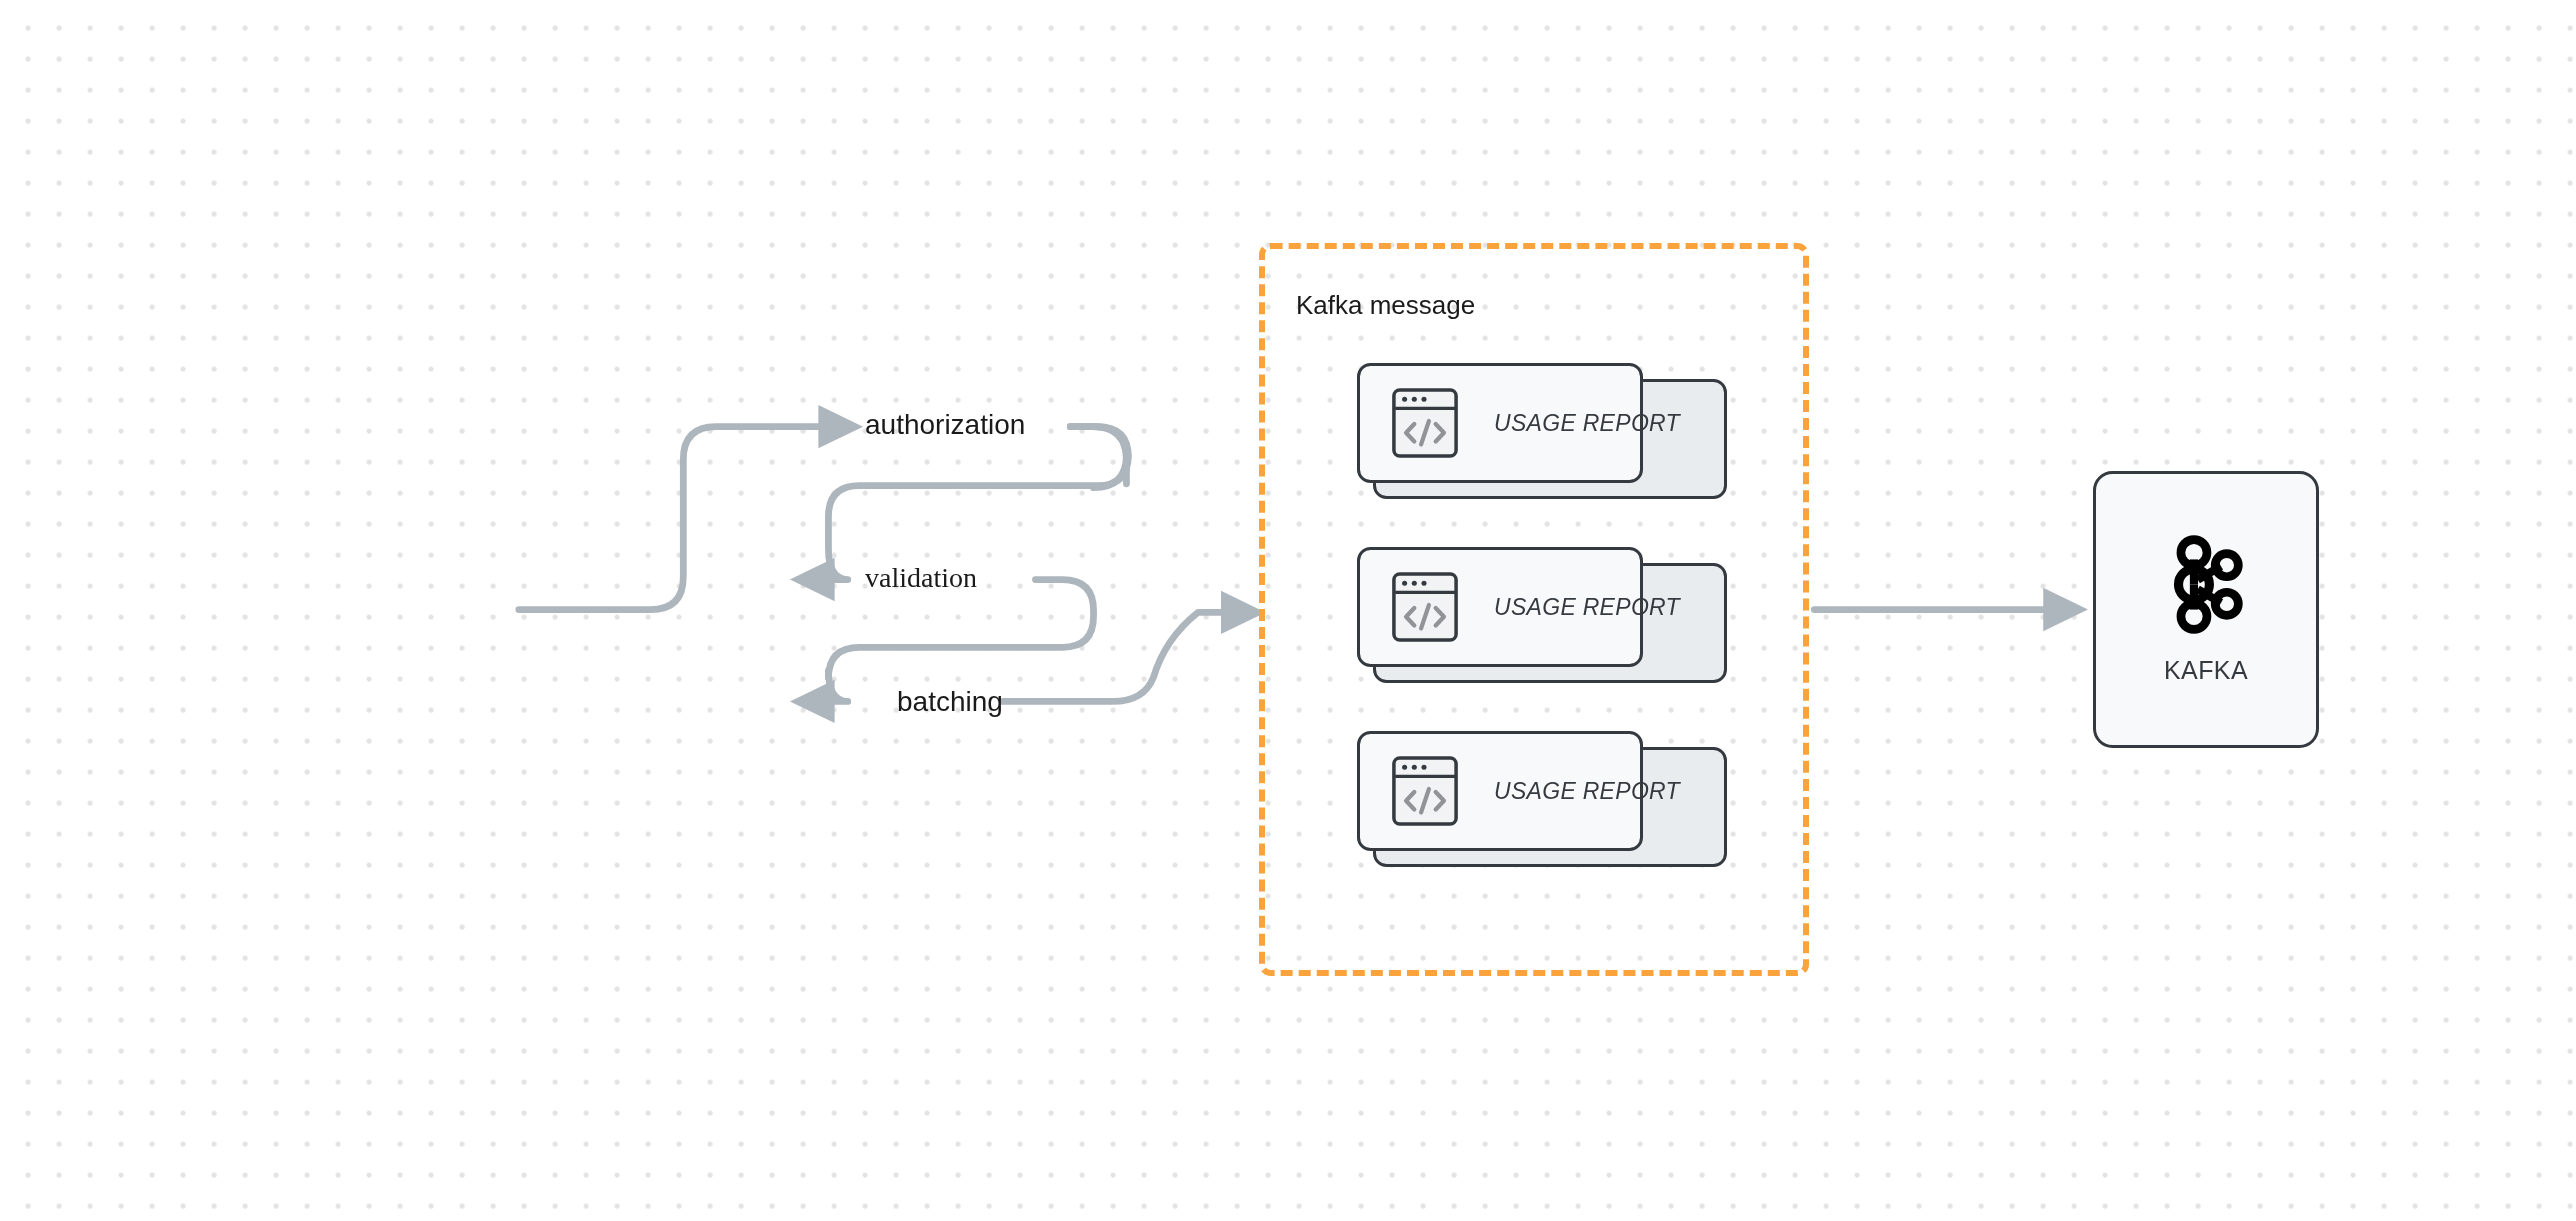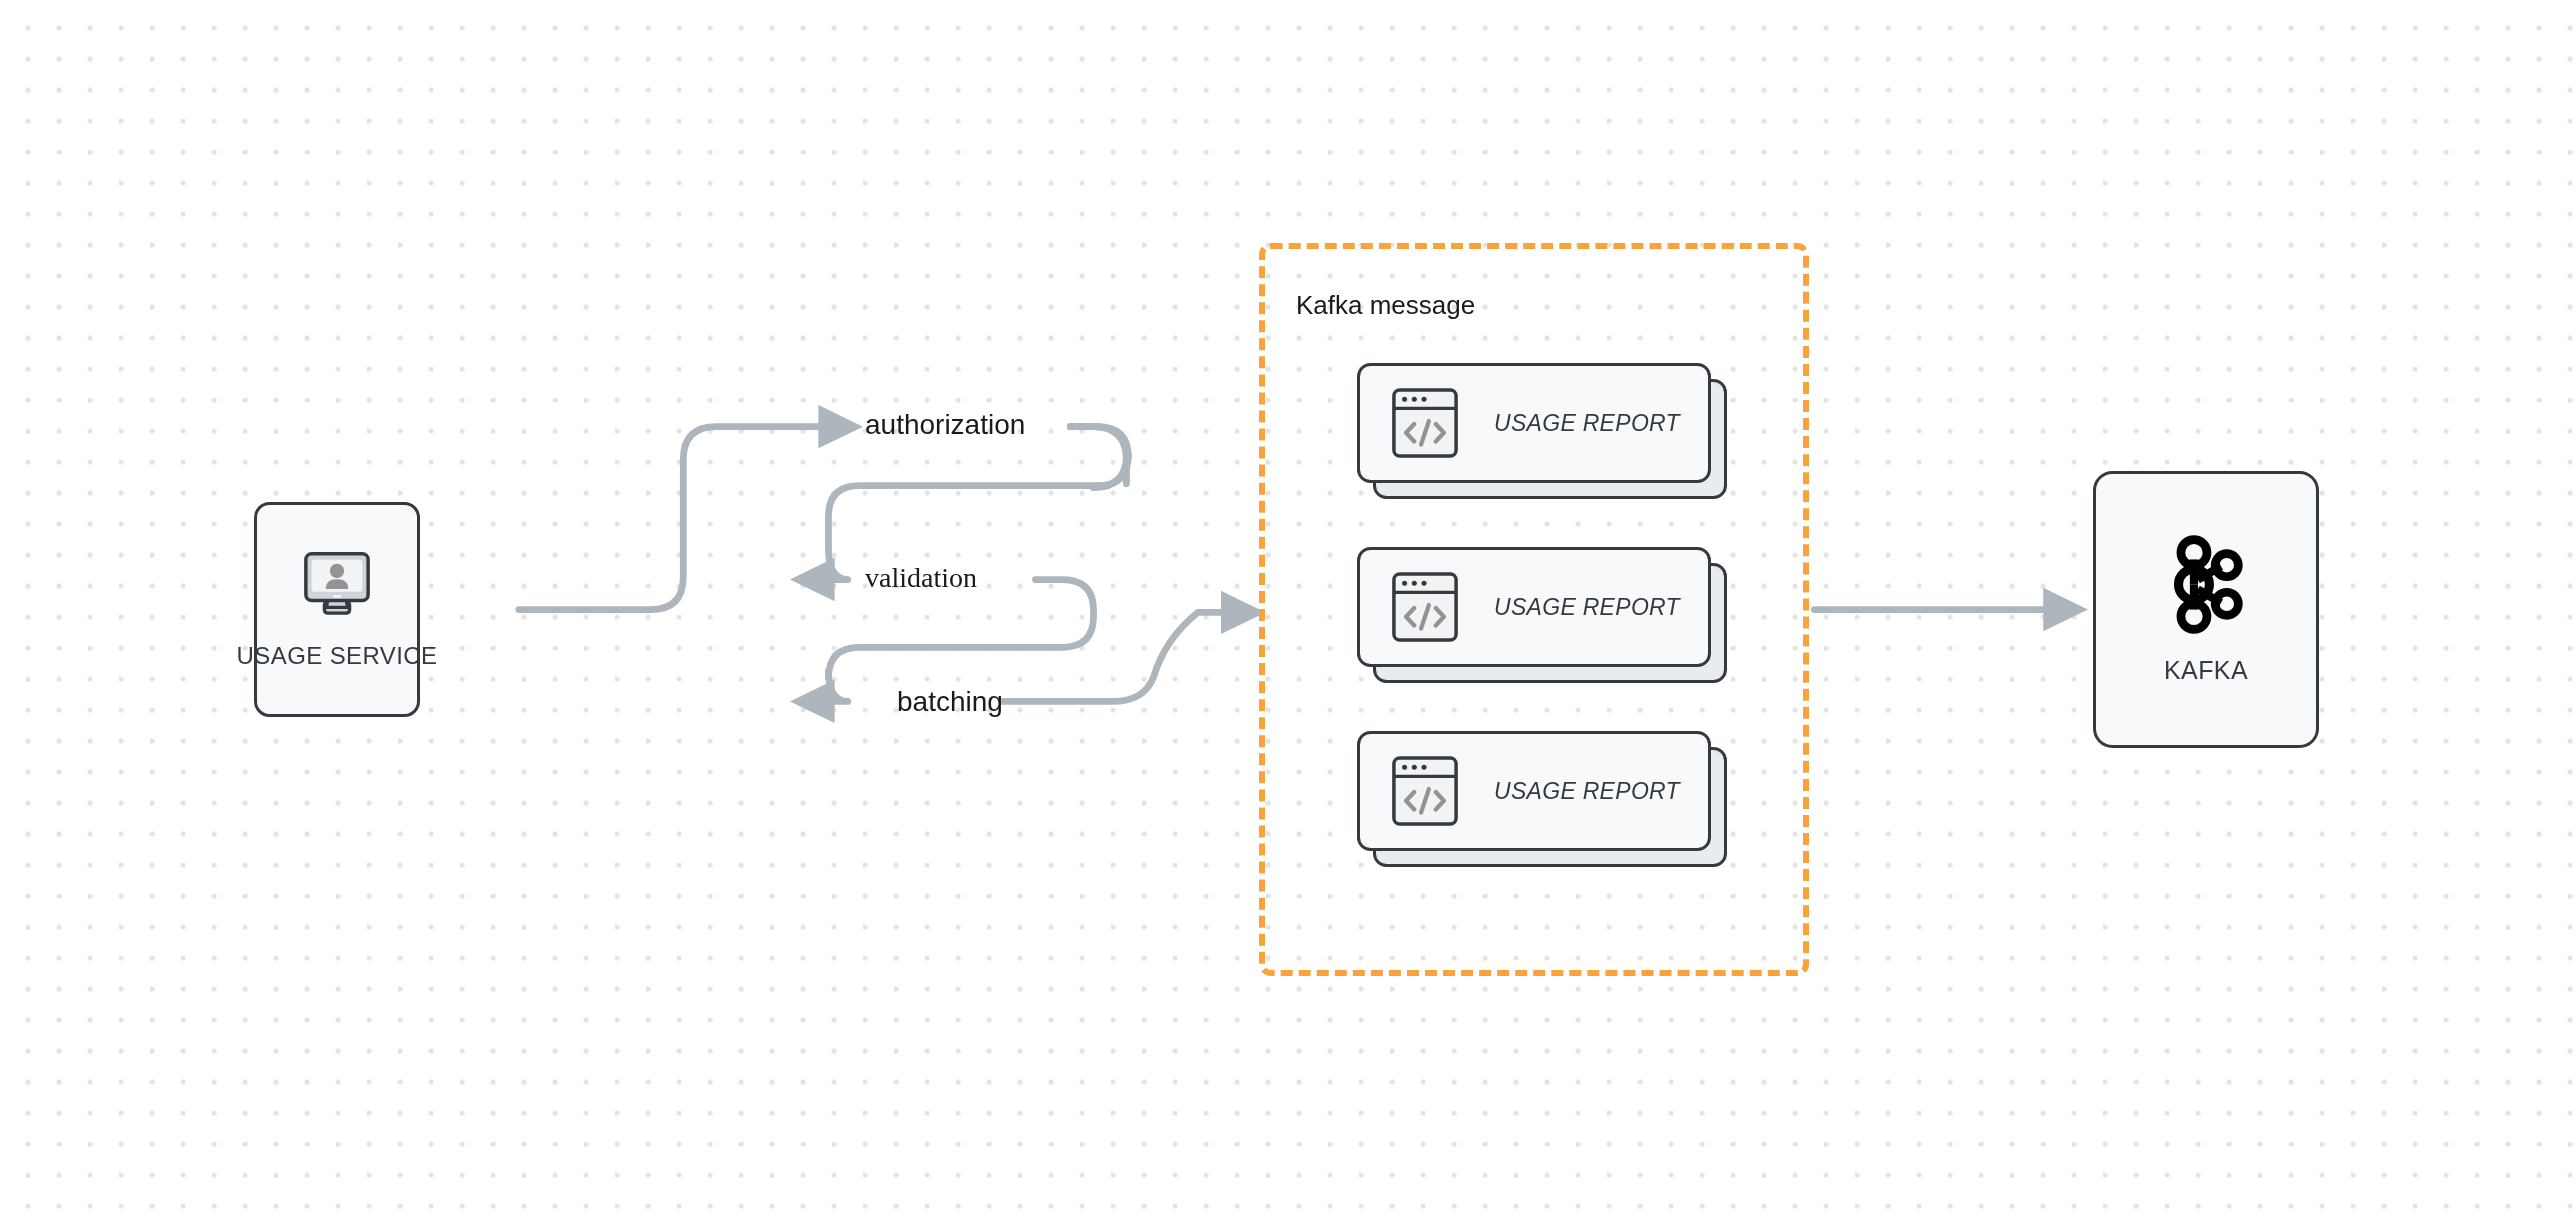--- a/index.html
+++ b/index.html
@@ -106,21 +106,21 @@
     height: 120px;
     background: #e9ecef;
     border: 3.9px solid #343a40;
     border-radius: 13.5px;
     box-sizing: border-box;
   }
   .report-card-front {
     position: absolute;
     left: 0;
     top: 0;
-    width: 354px;
+    width: 286px;
     height: 120px;
     background: #f8f9fa;
     border: 3.9px solid #343a40;
     border-radius: 13.5px;
     box-sizing: border-box;
     display: flex;
     align-items: center;
   }
   .report-card-icon {
     margin-left: 31px;
@@ -220,39 +220,20 @@
       <path d="M 1036 725
                L 1150 725
                Q 1182 725 1192 700
                Q 1204 660 1238 633
                L 1270 633" marker-end="url(#arrowhead)"></path>
 
       <path d="M 1875 630 L 2120 630" marker-end="url(#arrowhead)"></path>
     </g>
   </svg>
 
-  <div class="node-box" id="usage-service">
-    <span class="icon-wrap">
-      <svg width="74" height="72" viewBox="0 0 76 74" xmlns="http://www.w3.org/2000/svg">
-
-        <path d="M25 58 Q25 54 29 54 L47 54 Q51 54 51 58 L51 62 Q51 66 47 66 L29 66 Q25 66 25 62 Z" fill="#ced4da" stroke="#343a40" stroke-width="3.4" stroke-linejoin="round"></path>
-        <path d="M30 46 L46 46 L49 60 L27 60 Z" fill="#ced4da" stroke="#343a40" stroke-width="3.4" stroke-linejoin="round"></path>
-
-        <rect x="6" y="5" width="64" height="48" rx="6" fill="#ced4da" stroke="#343a40" stroke-width="3.6"></rect>
-
-        <rect x="12" y="11" width="52" height="33" rx="2.5" fill="#f1f3f5"></rect>
-
-        <circle cx="38" cy="22.5" r="7.3" fill="#909497"></circle>
-        <path d="M26.5 41 Q26.5 31 38 31 Q49.5 31 49.5 41 Z" fill="#909497"></path>
-
-        <rect x="33.5" y="47.2" width="9" height="3" rx="1.5" fill="#f1f3f5"></rect>
-      </svg>
-    </span>
-    <span class="node-label">USAGE SERVICE</span>
-  </div>
 
   <div id="kafka-message-group"></div>
   <div id="kafka-message-title">Kafka message</div>
 
   <div class="report-card-wrap" id="report-card-0">
     <div class="report-card-back"></div>
     <div class="report-card-front">
       <span class="report-card-icon">
         <svg width="68" height="72" viewBox="0 0 70 74" xmlns="http://www.w3.org/2000/svg">
           <rect x="3" y="3" width="64" height="68" rx="6" fill="#f1f3f5" stroke="#343a40" stroke-width="3.6"></rect>

